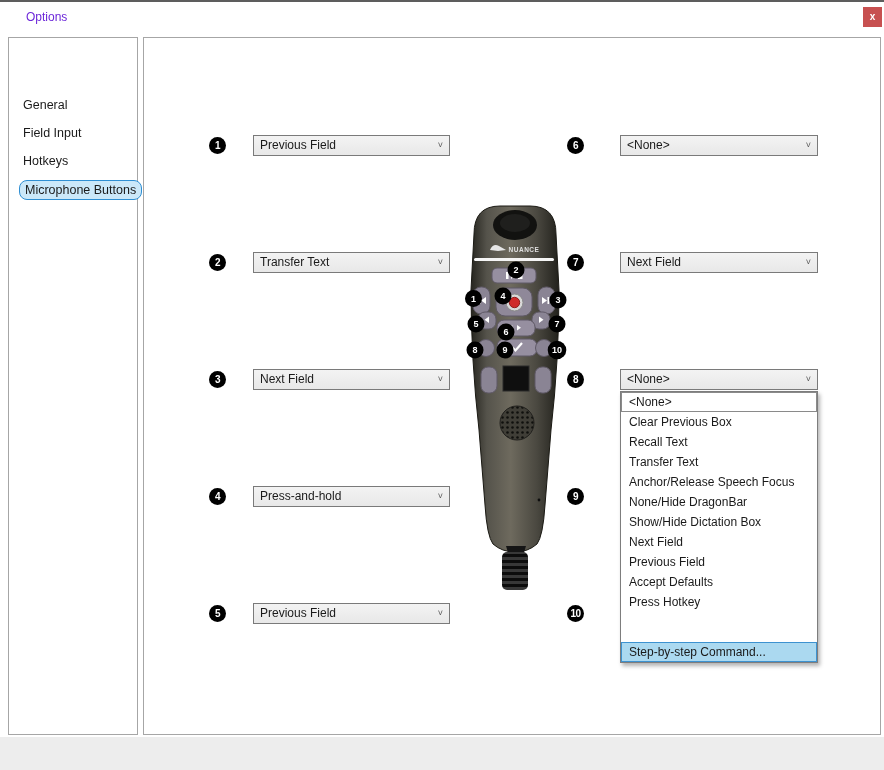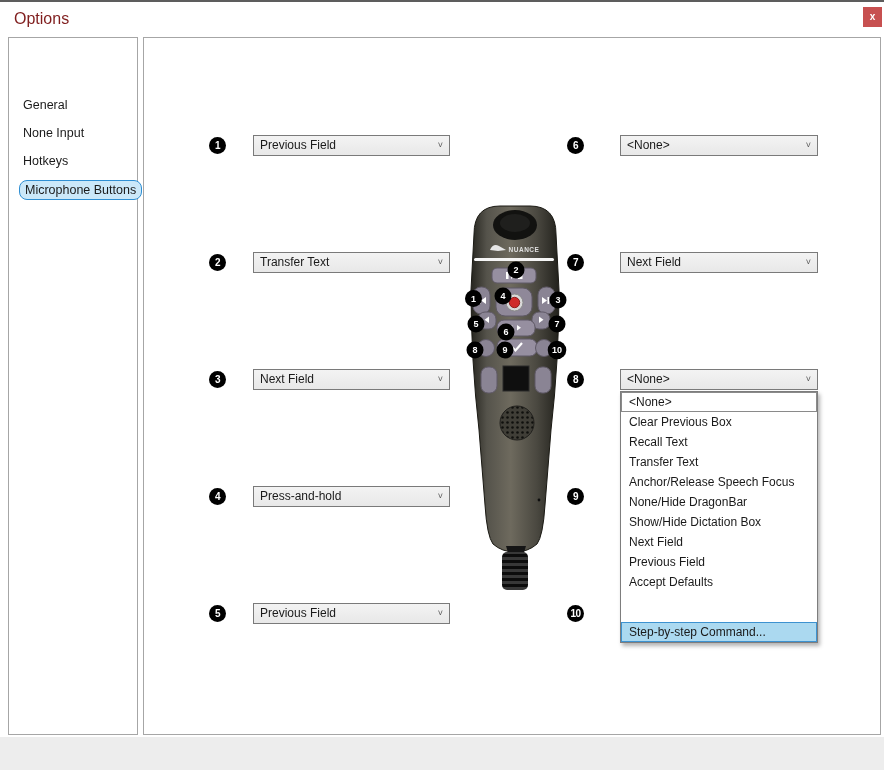--- a/index.html
+++ b/index.html
@@ -1,19 +1,19 @@
 <!DOCTYPE html>
 <html><head>
 <meta charset="utf-8">
 <style>
   html,body{margin:0;padding:0;}
   body{font-family:"Liberation Sans",sans-serif;background:#ffffff;}
   .window{position:relative;width:884px;height:770px;background:#ffffff;overflow:hidden;border-top:2px solid #5d5d5d;box-sizing:border-box;}
   .titlebar{position:absolute;left:0;top:0;width:884px;height:32px;background:#ffffff;}
-  .title-text{position:absolute;left:14px;top:8px;font-size:16px;color:#7f1d1d;}
+  .title-text{position:absolute;left:26px;top:8px;font-size:12px;color:#6d28d9;}
   .close-btn{position:absolute;left:863px;top:5px;width:19px;height:20px;background:#c75050;color:#ffffff;font-size:10px;font-weight:bold;text-align:center;line-height:20px;cursor:pointer;}
   .sidebar{position:absolute;left:8px;top:35px;width:130px;height:698px;background:#ffffff;border:1px solid #a6a6a6;box-sizing:border-box;}
   .side-item{position:absolute;left:14px;font-size:12.5px;color:#1a1a1a;white-space:nowrap;cursor:pointer;margin-top:16px;}
   .side-item.selected{left:10px;background:#cbe8f9;border:1px solid #2f8fd3;border-radius:8px;padding:2px 5px;}
   .main-panel{position:absolute;left:143px;top:35px;width:738px;height:698px;background:#ffffff;border:1px solid #a6a6a6;box-sizing:border-box;}
   .num-circle{position:absolute;width:17px;height:17px;border-radius:50%;background:#000000;color:#ffffff;font-size:10px;font-weight:bold;text-align:center;line-height:17px;letter-spacing:-0.5px;}
   .combo{position:absolute;width:197px;height:21px;background:linear-gradient(#f3f3f3,#e8e8e8);border:1px solid #7a7a7a;box-sizing:border-box;font-size:12px;color:#1a1a1a;line-height:19px;padding-left:6px;cursor:pointer;}
   .combo .chev{position:absolute;right:6px;top:0px;font-size:9px;color:#555555;line-height:19px;}
   .combo.right{width:198px;}
   .droplist{position:absolute;left:620px;top:389px;width:198px;background:#ffffff;border:1px solid #7d7d7d;box-sizing:border-box;box-shadow:2px 3px 4px rgba(0,0,0,0.30);z-index:20;}
@@ -30,21 +30,21 @@
 
   <div class="titlebar">
     <span class="title-text">Options</span>
     <div class="close-btn">
       <span>x</span>
     </div>
   </div>
 
   <div class="sidebar">
     <div class="side-item" style="top:44px;">General</div>
-    <div class="side-item" style="top:72px;">None Input</div>
+    <div class="side-item" style="top:72px;">Field Input</div>
     <div class="side-item" style="top:100px;">Hotkeys</div>
     <div class="side-item selected" style="top:126px;">Microphone Buttons</div>
   </div>
 
   <div class="main-panel"></div>
 
   <div class="num-circle" style="left:209px;top:135px;">1</div>
   <div class="combo" style="left:253px;top:133px;">
     <span>Previous Field</span><span class="chev">˅</span>
   </div>
@@ -91,20 +91,21 @@
     <div class="dropitem current">&lt;None&gt;</div>
     <div class="dropitem">Clear Previous Box</div>
     <div class="dropitem">Recall Text</div>
     <div class="dropitem">Transfer Text</div>
     <div class="dropitem">Anchor/Release Speech Focus</div>
     <div class="dropitem">None/Hide DragonBar</div>
     <div class="dropitem">Show/Hide Dictation Box</div>
     <div class="dropitem">Next Field</div>
     <div class="dropitem">Previous Field</div>
     <div class="dropitem">Accept Defaults</div>
+    <div class="dropitem">Press Hotkey</div>
     <div class="dropitem hilite">Step-by-step Command...</div>
   </div>
 
   <div class="mic-wrap">
     <svg width="130" height="392" viewBox="0 0 130 392" xmlns="http://www.w3.org/2000/svg">
       <defs>
         <linearGradient id="bodyGrad" x1="0" y1="0" x2="1" y2="0">
           <stop offset="0" stop-color="#26251f"></stop>
           <stop offset="0.18" stop-color="#55534b"></stop>
           <stop offset="0.45" stop-color="#6e6a5e"></stop>

